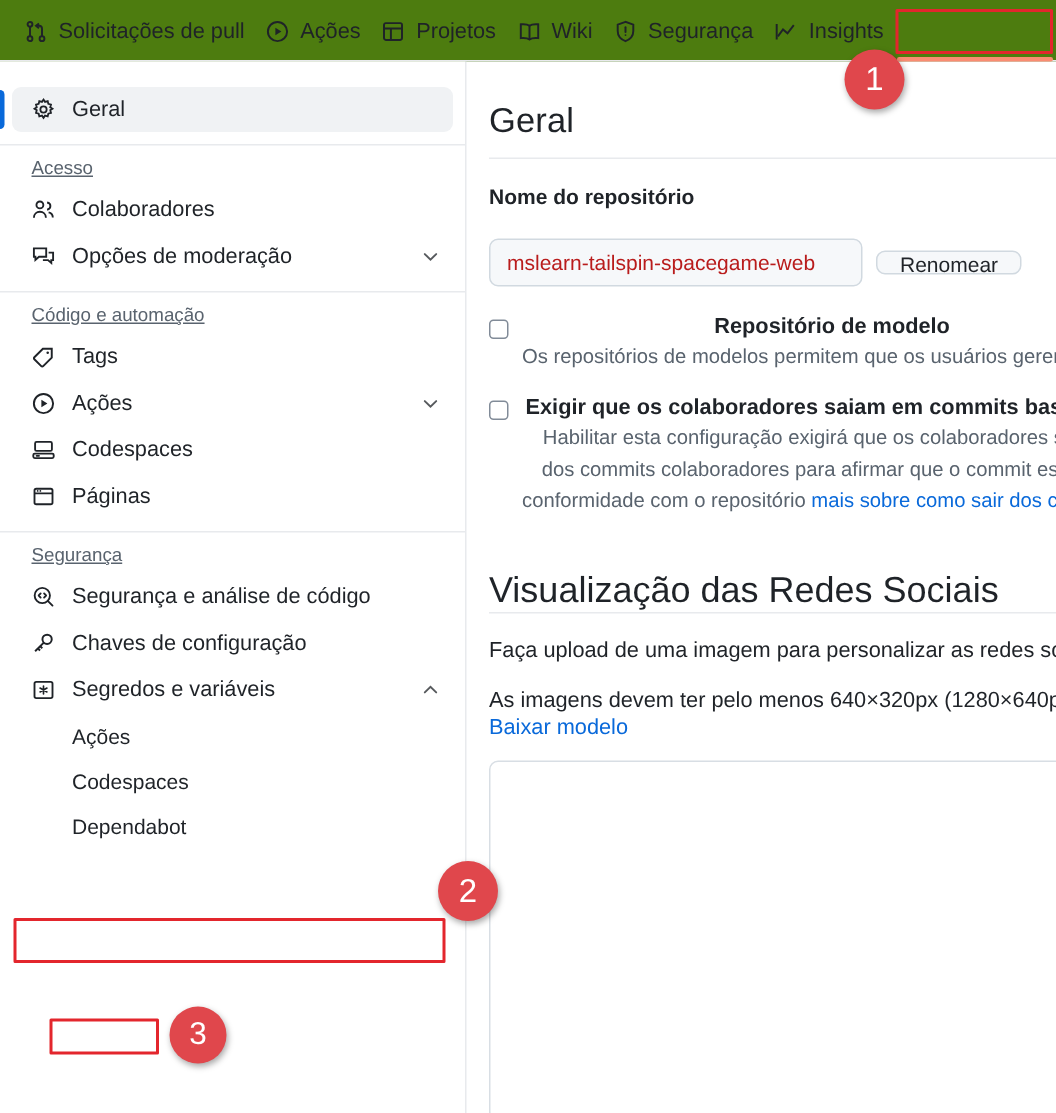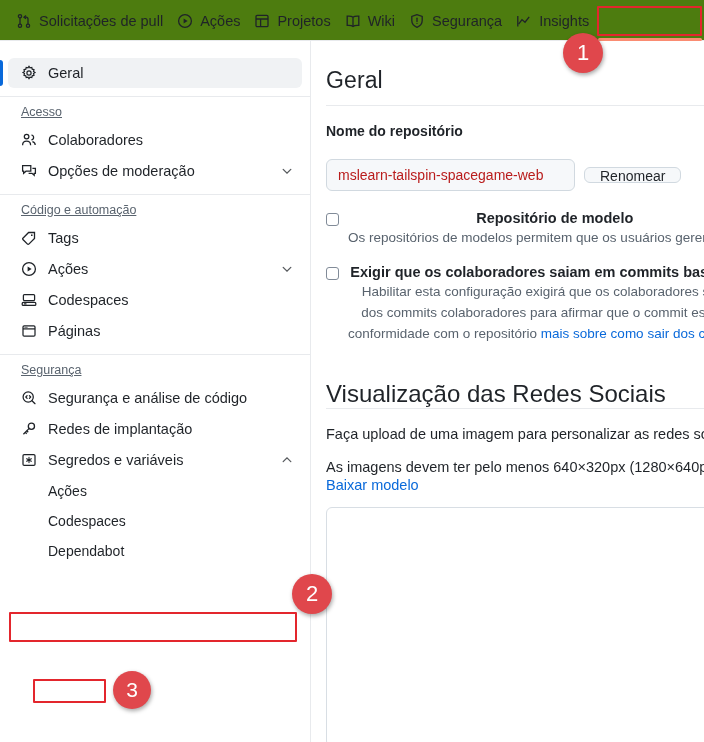--- a/index.html
+++ b/index.html
@@ -341,21 +341,21 @@
     </div>
 
     <div class="side-item">
       <span class="ico">
         <svg width="16" height="16" viewBox="0 0 16 16" fill="none" stroke="#1f2328" stroke-width="1.3">
           <circle cx="10.4" cy="5.2" r="3.1"></circle>
             <path d="M8.2 7.4 2.4 13.2"></path>
             <path d="M4.3 11.3l1.4 1.4M5.8 9.8l1.4 1.4"></path>
         </svg>
       </span>
-      <span class="label">Redes de implantação</span>
+      <span class="label">Chaves de configuração</span>
     </div>
 
     <div class="side-item">
       <span class="ico">
         <svg width="16" height="16" viewBox="0 0 16 16" fill="none" stroke="#1f2328" stroke-width="1.25">
           <rect x="2" y="2.6" width="12" height="10.8" rx="1.2"></rect>
           <path d="M8 5.4v5.2M5.7 6.7l4.6 2.6M10.3 6.7l-4.6 2.6" stroke-linecap="round" stroke-width="1.1"></path>
         </svg>
       </span>
       <span class="label">Segredos e variáveis</span>

